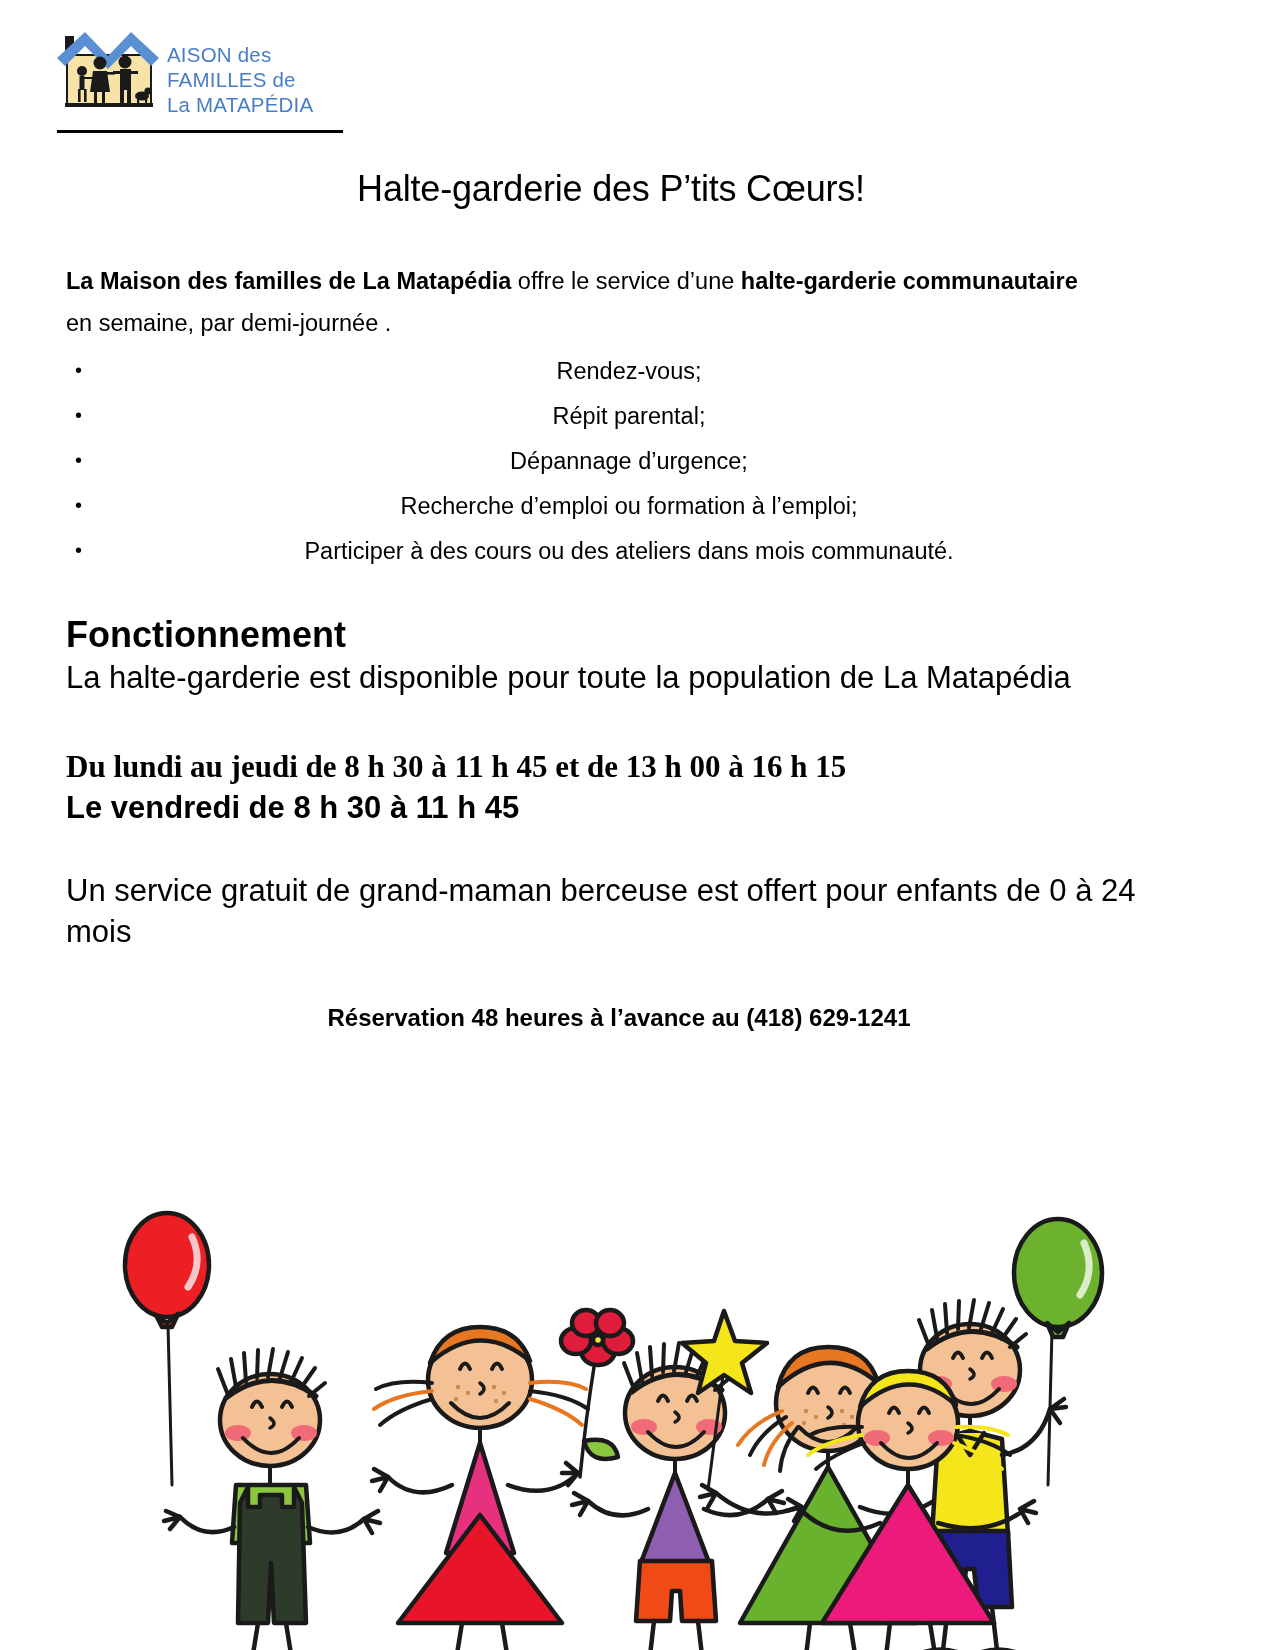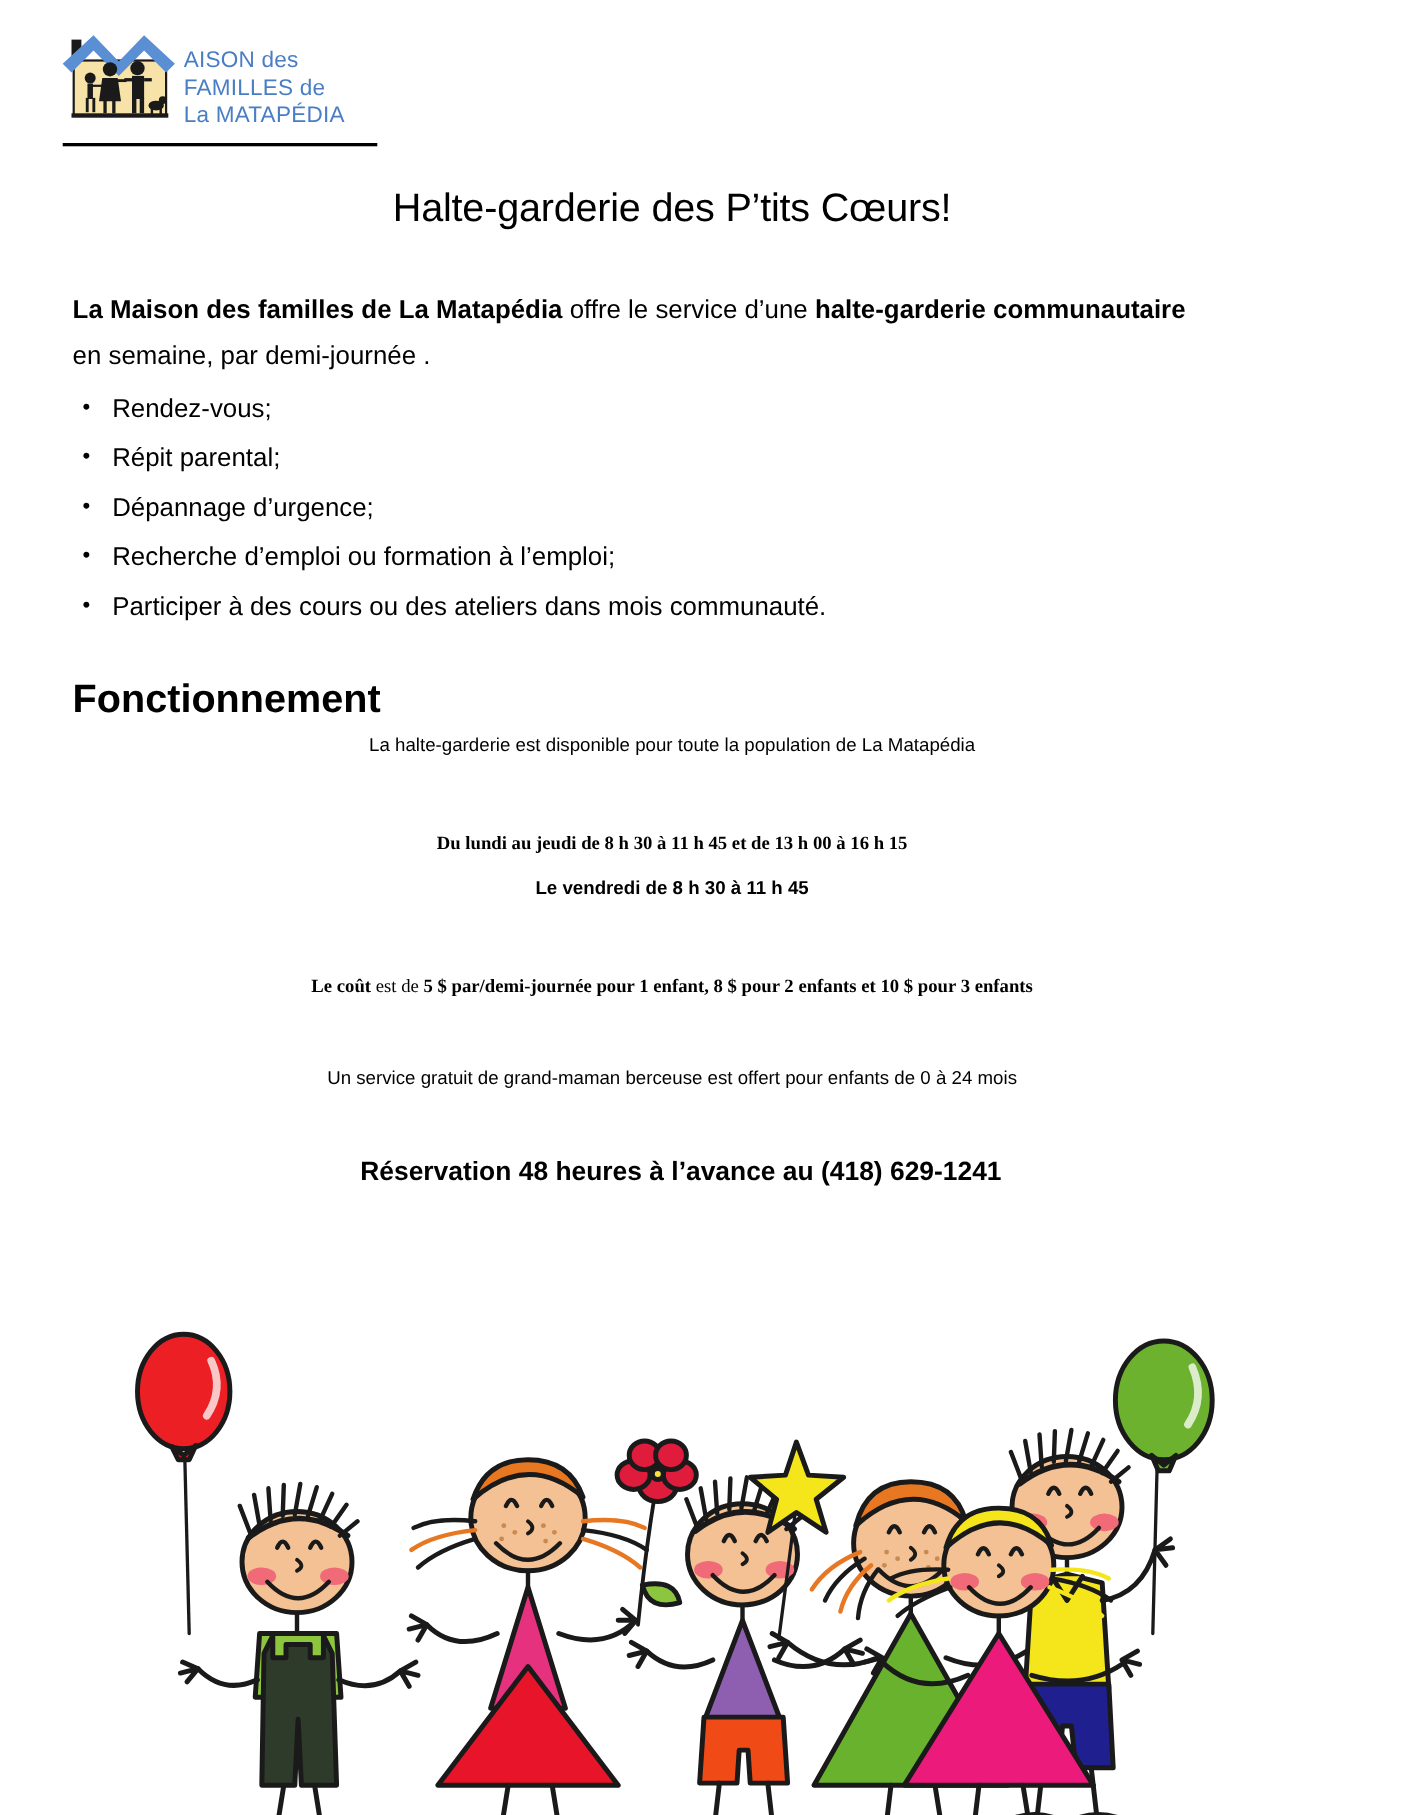--- a/index.html
+++ b/index.html
@@ -74,20 +74,21 @@
     padding: 0;
   }
   .para.p-intro { margin-top: 50px; }
   .para.p-needs { margin-top: 42px; }
   .b { font-weight: bold; }
 
   ul.needs {
     list-style: none;
     margin: 6px 0 0 0;
     padding: 0;
+    text-align: center;
   }
   ul.needs li {
     position: relative;
     font-size: 23.5px;
     line-height: 43px;
     padding-left: 36px;
     margin-bottom: 2px;
   }
   ul.needs li::before {
     content: "\2022";
@@ -97,24 +98,23 @@
     font-size: 20px;
   }
 
   .sec-head {
     font-size: 36px;
     font-weight: bold;
     margin: 44px 0 0 0;
     line-height: 36px;
   }
   .line {
-    font-size: 17px;
+    font-size: 31px;
     line-height: 41px;
     margin: 0;
-    text-align: center;
   }
   .line.tight-top { margin-top: 4px; }
   .gap-lg { margin-top: 48px; font-family: Liberation Serif, serif; }
   .gap-md { margin-top: 42px; }
 
   .reservation {
     text-align: center;
     font-size: 24px;
     font-weight: bold;
     margin: 52px 0 0 0;
@@ -204,23 +204,20 @@
     <li>Recherche d’emploi ou formation à l’emploi;</li>
     <li>Participer à des cours ou des ateliers dans mois communauté.</li>
   </ul>
 
   <h2 class="sec-head">Fonctionnement</h2>
   <p class="line tight-top">La halte-garderie est disponible pour toute la population de La Matapédia</p>
 
   <p class="line b gap-lg">Du lundi au jeudi de 8 h 30 à 11 h 45 et de 13 h 00 à 16 h 15</p>
   <p class="line b">Le vendredi de 8 h 30 à 11 h  45</p>
 
-  <p class="line gap-lg">
-    <span class="b">Le coût</span><span> est de </span><span class="b">5 $ par/demi-journée pour 1 enfant, 8 $ pour 2 enfants et 10 $ pour 3 enfants</span>
-  </p>
 
   <p class="line gap-md">Un service gratuit de grand-maman berceuse est offert pour enfants de 0 à 24 mois</p>
 
   <p class="reservation">Réservation 48 heures à l’avance au (418) 629-1241</p>
 </div>
 
 <div class="illustration">
 <svg width="1000" height="495" viewBox="0 0 1000 495" xmlns="http://www.w3.org/2000/svg">
   <g stroke="#1a1a1a" stroke-width="4.5" stroke-linecap="round" stroke-linejoin="round" fill="none">
 

